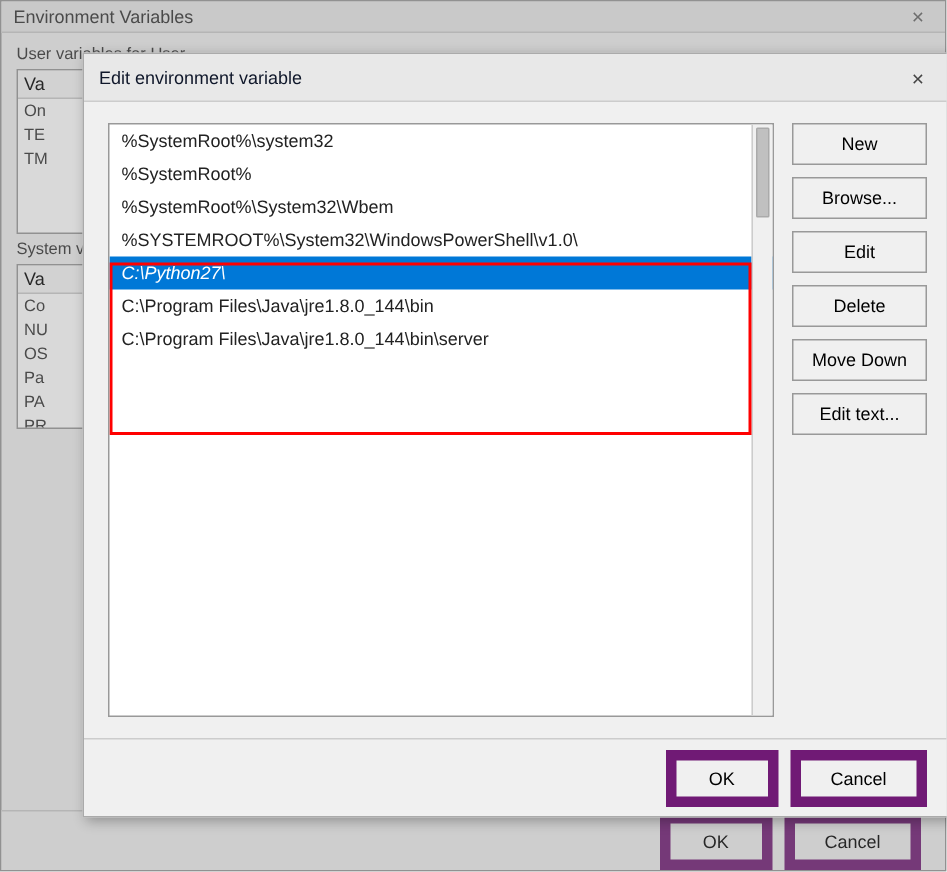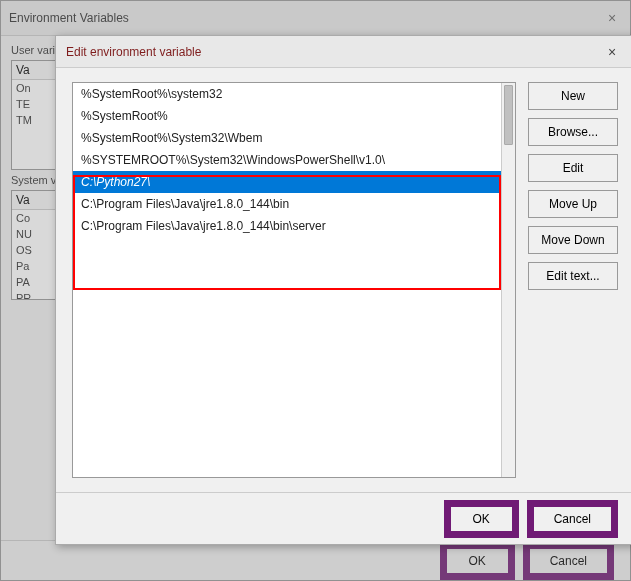--- a/index.html
+++ b/index.html
@@ -18,21 +18,21 @@
       position: absolute;
       top: 0; left: 0;
       width: 631px;
       height: 581px;
       background: #f0f0f0;
       border: 1px solid #999;
     }
 
     .bg-titlebar {
       background: #e8e8e8;
-      height: 35px;
+      height: 21px;
       display: flex;
       align-items: center;
       padding: 0 8px;
       border-bottom: 1px solid #ccc;
     }
 
     .bg-title-text {
       font-size: 12px;
       color: #333;
       flex: 1;
@@ -75,21 +75,21 @@
       height: 32px;
       display: flex;
       align-items: center;
       padding: 0 10px;
       border-bottom: 1px solid #ccc;
     }
 
     .dialog-title {
       flex: 1;
       font-size: 12px;
-      color: #7f1d1d;
+      color: #0f172a;
     }
 
     .dialog-close {
       width: 24px;
       height: 24px;
       display: flex;
       align-items: center;
       justify-content: center;
       cursor: pointer;
       font-size: 14px;
@@ -285,21 +285,21 @@
 
       <div class="scrollbar-stub">
         <div class="scrollbar-thumb"></div>
       </div>
     </div>
 
     <div class="btn-panel">
       <button class="action-btn">New</button>
       <button class="action-btn">Browse...</button>
       <button class="action-btn">Edit</button>
-      <button class="action-btn">Move Up</button>
+      <button class="action-btn">Delete</button>
       <button class="action-btn">Move Down</button>
       <button class="action-btn">Edit text...</button>
     </div>
   </div>
 
   <div class="dialog-footer">
     <button class="footer-btn primary">OK</button>
     <button class="footer-btn">Cancel</button>
   </div>
 </div>

